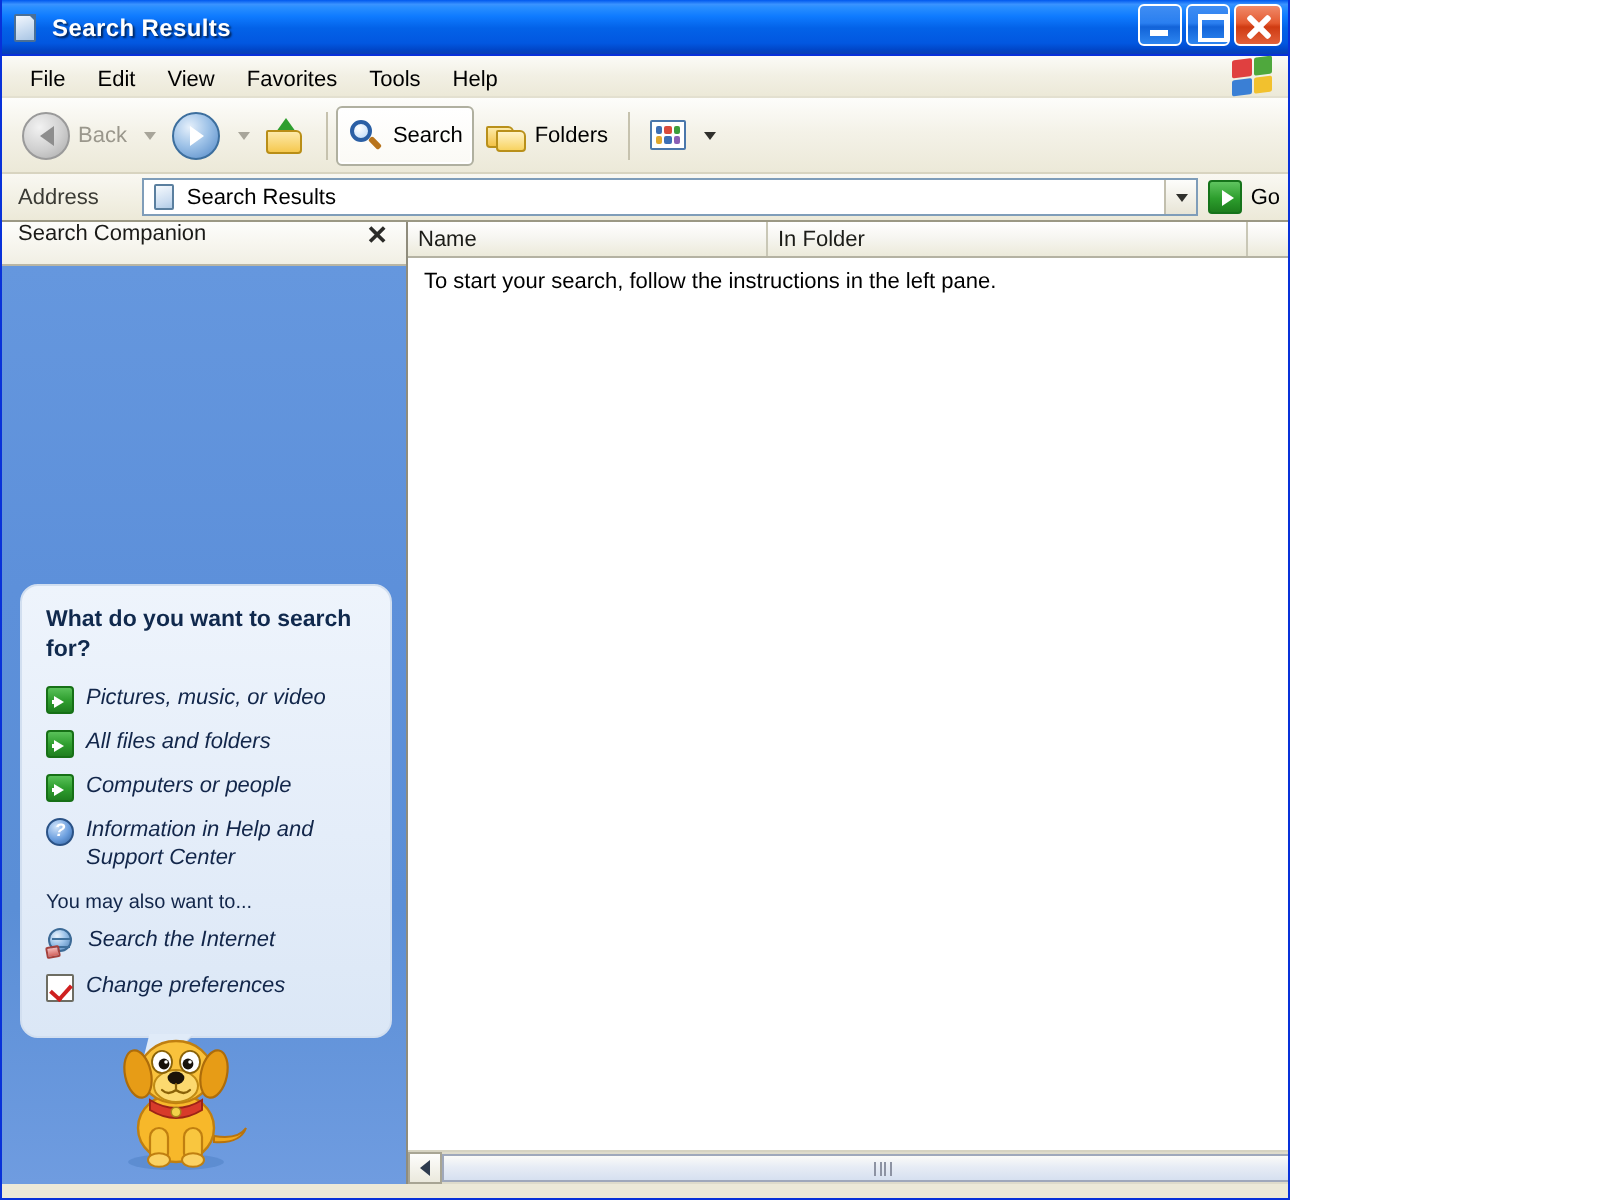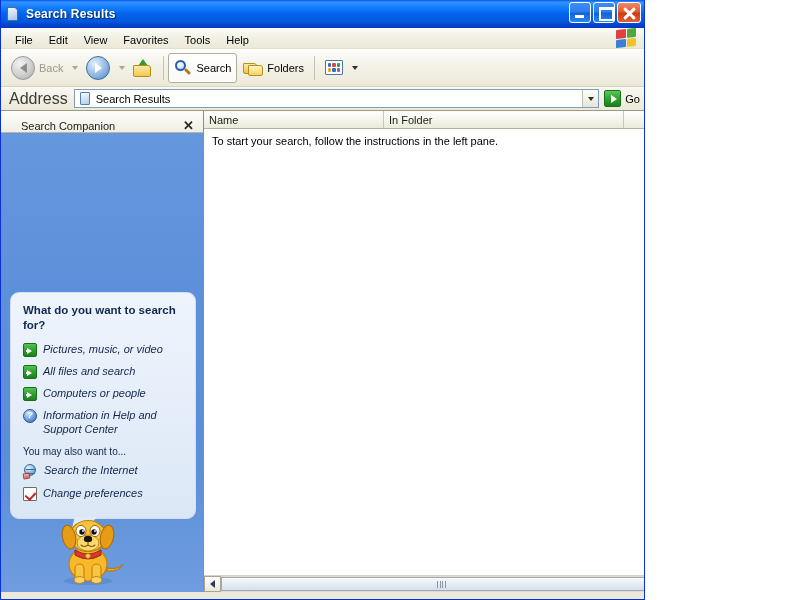--- a/index.html
+++ b/index.html
@@ -245,21 +245,21 @@
   .ico-views i:nth-child(6){background:#8a5fb5;}
 
   
   #addressbar {
     height: 24px;
     background: linear-gradient(180deg,#f9f8f2 0%, #ece9d8 100%);
     display: flex; align-items: center;
     padding: 0 4px 0 8px;
     border-bottom: 1px solid #9b9884;
   }
-  #addr-label { color:#3b3b35; margin-right:6px; font-size:16px; }
+  #addr-label { color:#3b3b35; margin-right:22px; font-size:11px; }
   #addr-field {
     flex: 1 1 auto;
     height: 19px;
     background: #fff;
     border: 1px solid #7f9db9;
     display: flex; align-items: center;
     padding-left: 3px;
     position: relative;
   }
   #addr-field .aicon {
@@ -306,22 +306,22 @@
     width: 203px;
     flex: 0 0 203px;
     display: flex; flex-direction: column;
     background: #6a9ae0;
     border-right: 1px solid #8f8c7c;
     position: relative;
   }
   #sc-header {
     height: 22px;
     background: linear-gradient(180deg,#fdfdfb 0%,#f1efe4 100%);
-    display: flex; align-items: flex-end;
-    padding-left: 20px;
+    display: flex; align-items: flex-start;
+    padding-left: 8px;
     border-bottom: 1px solid #b9b6a4;
   }
   #sc-title { font-size:11px; color:#1b1b18; }
   #sc-close {
     margin-left:auto; margin-right:9px;
     font-size:13px; font-weight:bold; color:#2b2b28;
     line-height:1; cursor:default;
   }
   #sc-body {
     flex: 1 1 auto;
@@ -614,21 +614,21 @@
 
         <div id="sc-bubble">
           <div id="sc-heading">What do you want to search for?</div>
 
           <div class="sc-link">
             <span class="ic ic-arrow"></span>
             <span class="tx">Pictures, music, or video</span>
           </div>
           <div class="sc-link">
             <span class="ic ic-arrow"></span>
-            <span class="tx">All files and search</span>
+            <span class="tx">All files and folders</span>
           </div>
           <div class="sc-link">
             <span class="ic ic-arrow"></span>
             <span class="tx">Computers or people</span>
           </div>
           <div class="sc-link">
             <span class="ic ic-help">?</span>
             <span class="tx">Information in Help and Support Center</span>
           </div>
 

